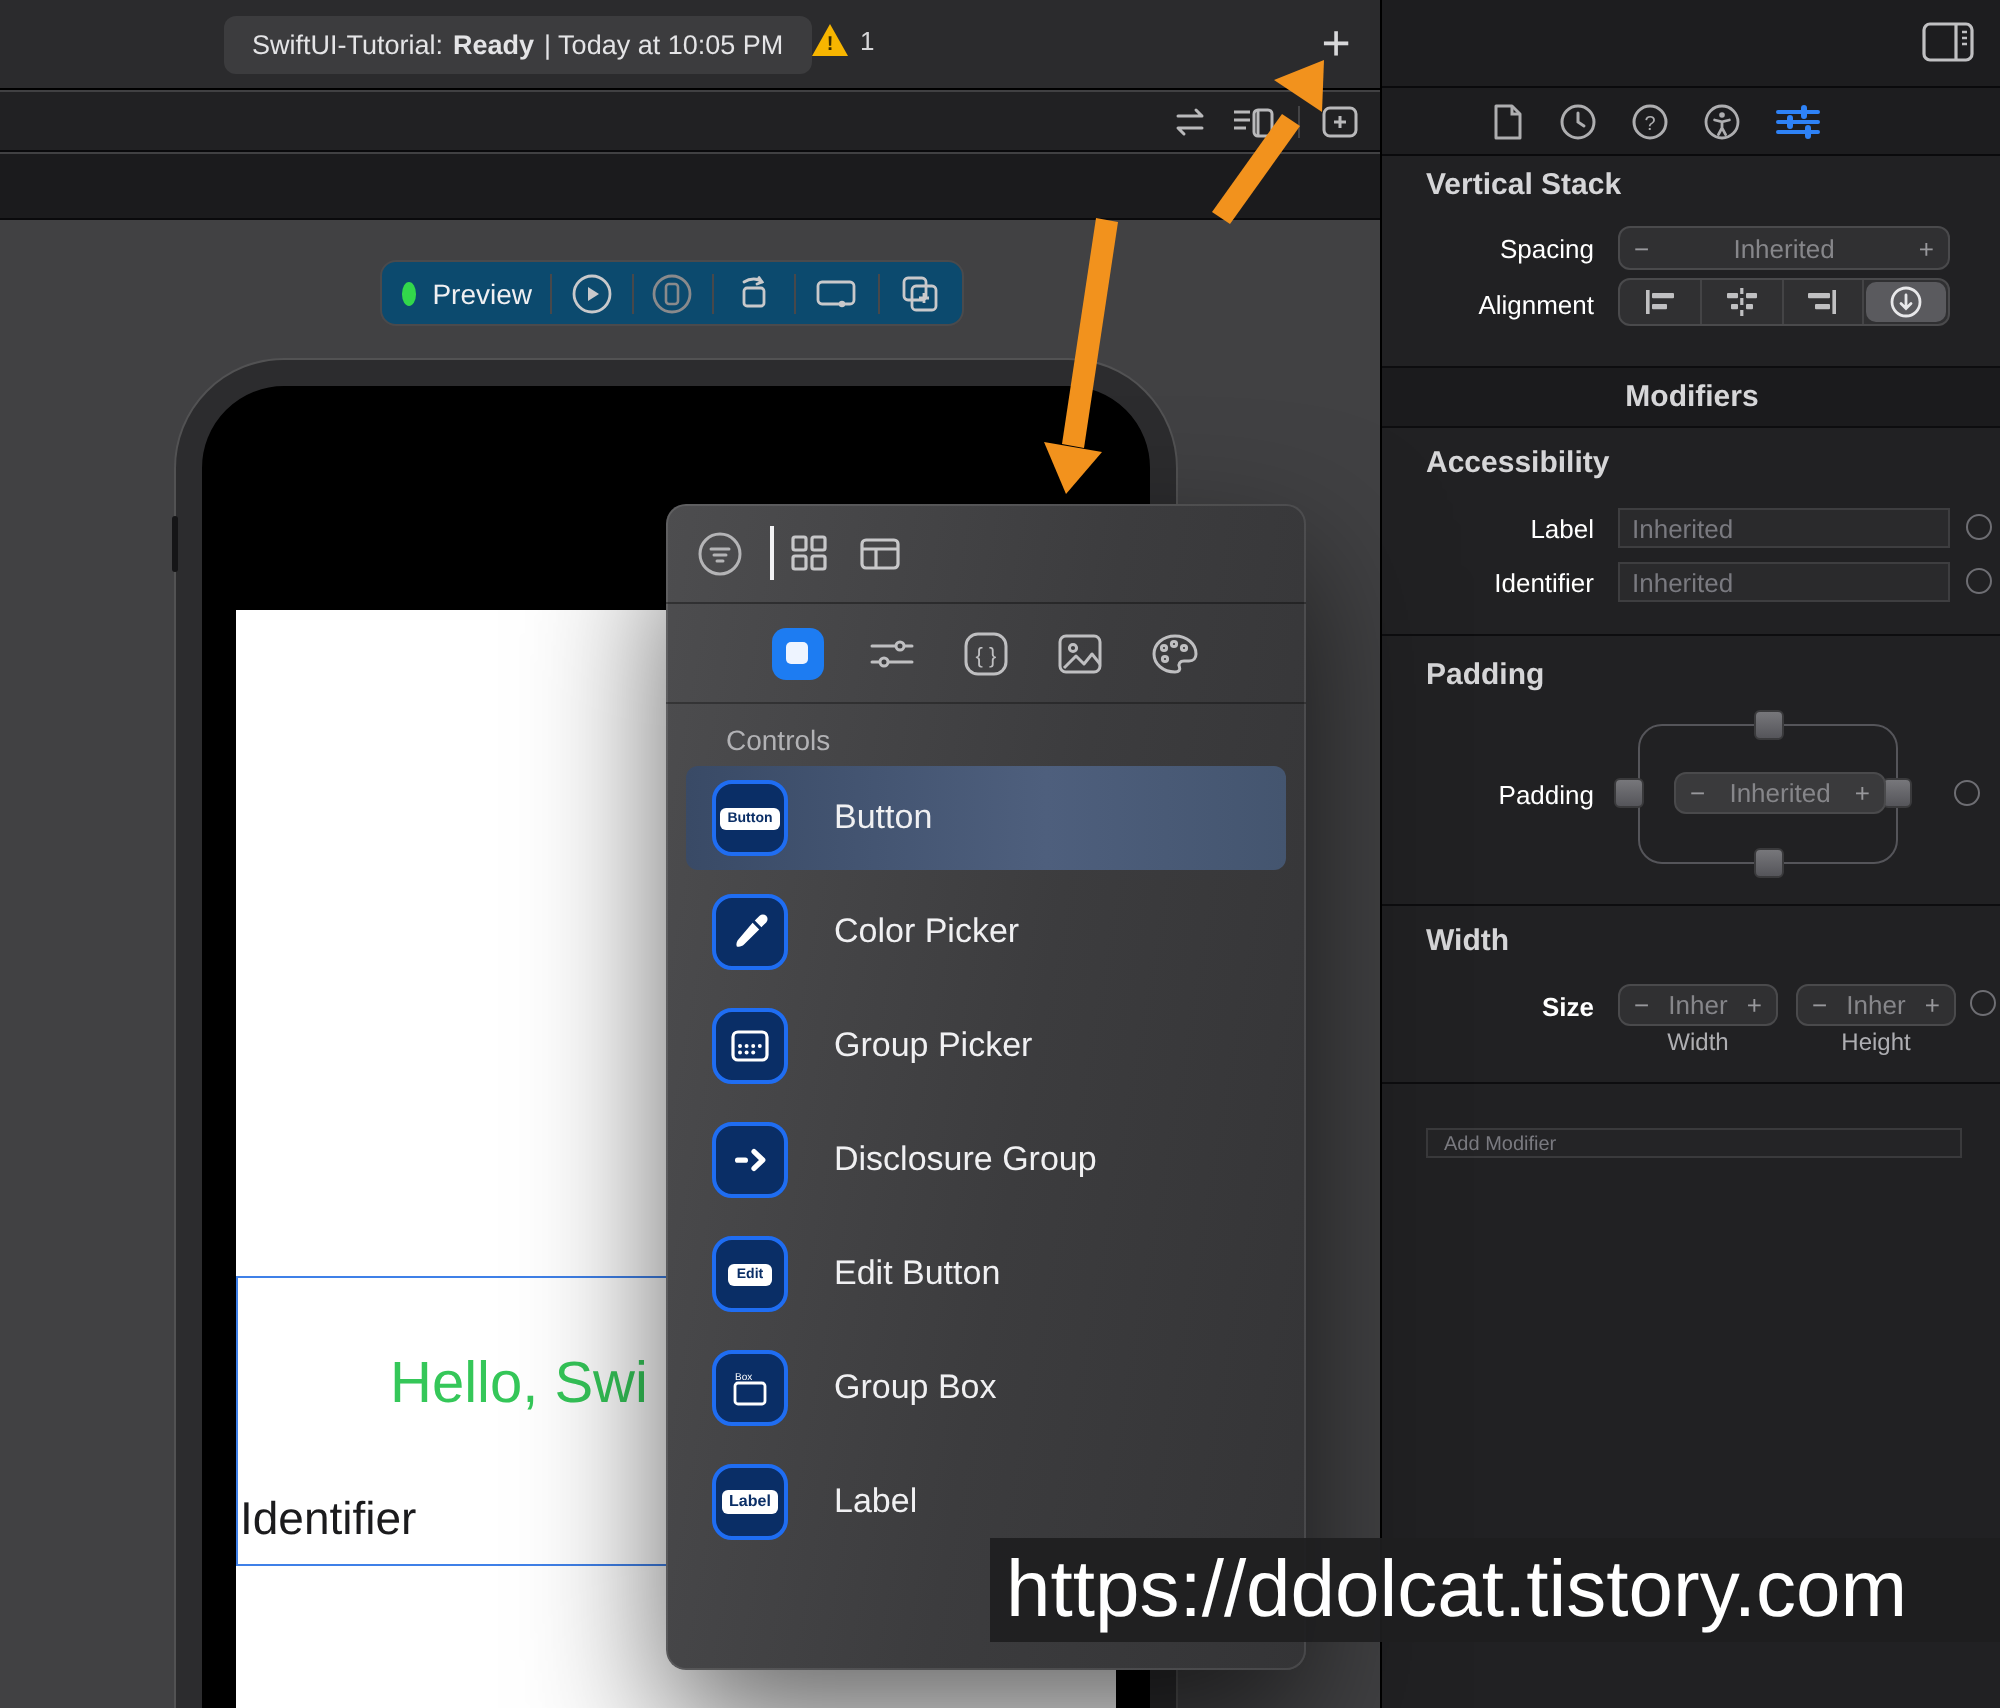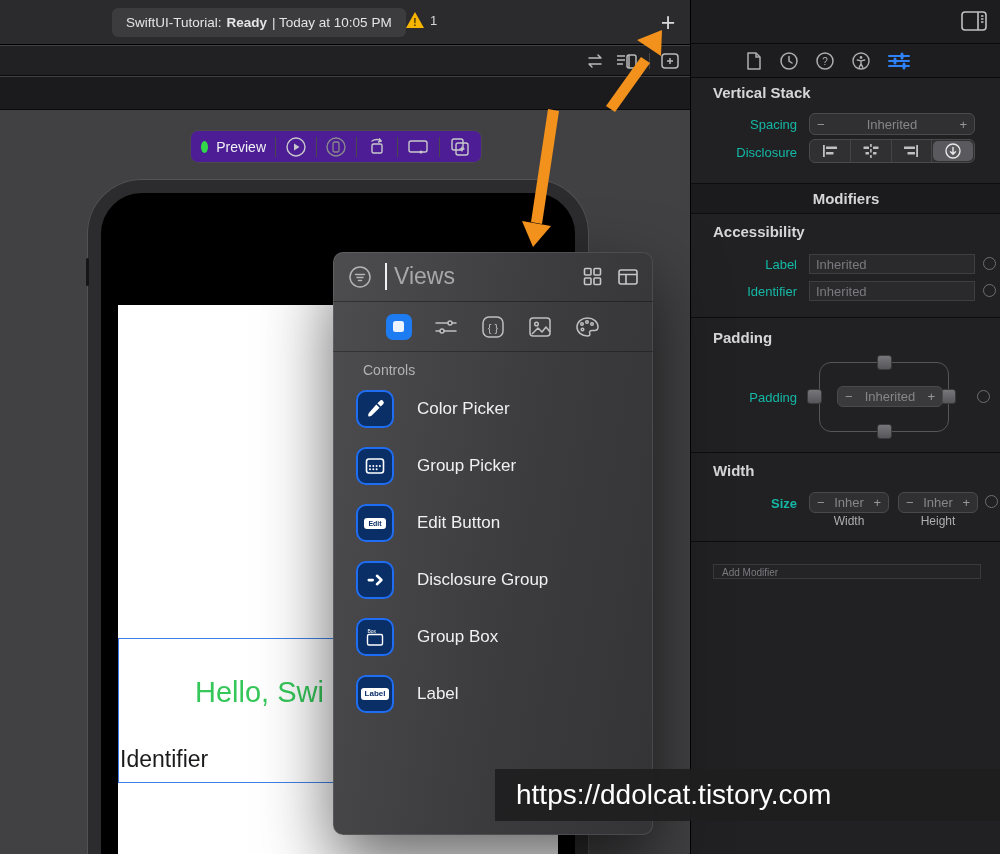--- a/index.html
+++ b/index.html
@@ -20,21 +20,21 @@
   .warn-count { color:#d6d6d8; font-size:13px; }
   .plus-btn { position:absolute; left:652px; top:6px; width:32px; height:32px; color:#d8d8da;
     font-size:25px; font-weight:300; display:flex; align-items:center; justify-content:center; cursor:default; }
   .jumpbar { position:absolute; left:0; top:46px; width:690px; height:30px; background:#212123;
     border-bottom:1px solid #0a0a0c; display:flex; align-items:center; justify-content:flex-end; gap:10px; padding-right:10px; }
   .jumpbar .vdiv { width:1px; height:16px; background:#444446; }
   .strip2 { position:absolute; left:0; top:77px; width:690px; height:33px; background:#1b1b1d; border-bottom:1px solid #0a0a0c; }
   .icon-btn { display:flex; align-items:center; justify-content:center; color:#b9b9bb; }
 
   
-  .preview-bar { position:absolute; left:190px; top:130px; width:292px; height:33px; background:#4c1d95;
+  .preview-bar { position:absolute; left:190px; top:130px; width:292px; height:33px; background:#0c4a6e;
     border:1px solid #4a4a4c; border-radius:8px; display:flex; align-items:center; padding:0 10px; }
   .preview-bar .seg-div { width:1px; height:20px; background:#48484a; margin:0 9px; }
   .green-dot { width:12px; height:12px; border-radius:50%; background:#32d74b; margin-right:8px; }
   .preview-label { color:#f0f0f2; font-size:14px; }
   .pv-icon { color:#c9c9cb; display:flex; align-items:center; justify-content:center; width:24px; }
 
   
   .phone { position:absolute; left:88px; top:180px; width:500px; height:760px; background:#000;
     border:13px solid #2c2c2e; border-radius:54px; box-shadow:0 0 0 1px rgba(255,255,255,0.09); }
   .phone-notch-btn { position:absolute; left:86px; top:258px; width:3px; height:28px; background:#151517; border-radius:2px; }
@@ -43,21 +43,21 @@
   .hello-text { position:absolute; left:195px; top:676px; font-size:29px; color:#35c759; white-space:nowrap; }
   .placeholder-text { position:absolute; left:120px; top:746px; font-size:23px; color:#1b1b1d; }
 
   
   .inspector { position:absolute; left:690px; top:0; width:310px; height:854px; background:#212123; border-left:1px solid #000; }
   .insp-topbar { position:absolute; left:0; top:0; width:310px; height:44px; background:#1d1d1f; border-bottom:1px solid #0a0a0c; }
   .insp-tabs { position:absolute; left:0; top:44px; width:310px; height:34px; background:#1d1d1f; border-bottom:1px solid #0a0a0c;
     display:flex; align-items:center; justify-content:center; gap:16px; padding-right:36px; }
   .sidebar-toggle { position:absolute; right:12px; top:9px; }
   .sec-h { position:absolute; color:#d6d6d8; font-weight:700; font-size:15px; }
-  .flabel { position:absolute; color:#14b8a6; font-size:13px; text-align:right; width:106px; left:0; }
+  .flabel { position:absolute; color:#ffffff; font-size:13px; text-align:right; width:106px; left:0; }
   .stepper { position:absolute; height:22px; background:#303032; border:1px solid #4a4a4c; border-radius:6px;
     display:flex; align-items:center; padding:0 7px; color:#98989c; font-size:13px; }
   .stepper .val { flex:1; text-align:center; color:#86868a; font-size:13px; overflow:hidden; }
   .field { position:absolute; height:20px; background:#2a2a2c; border:1px solid #3e3e40; color:#7a7a80;
     font-size:13px; padding:1px 6px; line-height:17px; }
   .radio { position:absolute; width:13px; height:13px; border:1.5px solid #6e6e73; border-radius:50%; }
   .seg-ctrl { position:absolute; height:24px; background:#303032; border:1px solid #4a4a4c; border-radius:6px; display:flex; overflow:hidden; }
   .seg { flex:1; display:flex; align-items:center; justify-content:center; border-right:1px solid #444446; color:#c0c0c2; }
   .seg:last-child { border-right:none; }
   .seg.sel { background:#5a5a5e; border-radius:5px; margin:1px; }
@@ -87,21 +87,21 @@
   .lib-rows { position:absolute; left:10px; top:131px; width:300px; }
   .lib-row { height:52px; margin-bottom:5px; display:flex; align-items:center; padding-left:13px; border-radius:6px; }
   .lib-row.sel { background:linear-gradient(90deg,#394a66 0%,#4e5f7d 60%,#44556f 100%); }
   .tile { width:38px; height:38px; border-radius:10px; background:#0a2e66; border:2px solid #1f6df2;
     display:flex; align-items:center; justify-content:center; flex:none; }
   .tile-pill { background:#fff; color:#0a2e66; border-radius:3px; font-size:7px; font-weight:700; padding:2px 4px; line-height:1; }
   .lib-label { color:#f0f0f2; font-size:17px; margin-left:23px; white-space:nowrap; }
 
   
   .watermark { position:absolute; left:495px; top:769px; width:505px; height:52px; background:rgba(30,30,32,0.92);
-    display:flex; align-items:center; color:#fff; font-size:28px; padding-left:21px; white-space:nowrap; z-index:60; }
+    display:flex; align-items:center; color:#fff; font-size:40px; padding-left:8px; white-space:nowrap; z-index:60; }
   .arrows { position:absolute; left:0; top:0; width:1000px; height:854px; pointer-events:none; z-index:70; }
   svg { display:block; }
 </style>
 </head>
 <body>
 
 <div class="window">
 
   <div class="editor">
 
@@ -256,21 +256,21 @@
 
     <div class="sec-h" style="left:22px; top:84px;">Vertical Stack</div>
 
     <div class="flabel" style="top:117px;">Spacing</div>
     <div class="stepper" style="left:118px; top:113px; width:166px;">
       <span>−</span>
       <span class="val">Inherited</span>
       <span>+</span>
     </div>
 
-    <div class="flabel" style="top:145px;">Disclosure</div>
+    <div class="flabel" style="top:145px;">Alignment</div>
     <div class="seg-ctrl" style="left:118px; top:139px; width:166px;">
       <span class="seg">
         <svg width="20" height="16" viewBox="0 0 20 16">
             <g fill="#c0c0c2">
               <rect x="3" y="2" width="1.8" height="12"></rect>
               <rect x="6" y="3.5" width="11" height="2.6" rx="0.5"></rect>
               <rect x="6" y="9" width="7.5" height="2.6" rx="0.5"></rect>
             </g>
           </svg>
       </span>
@@ -356,21 +356,20 @@
     <div class="lib-header">
       <span class="icon-btn">
         <svg width="26" height="26" viewBox="0 0 26 26">
             <g stroke="#b4b4b6" stroke-width="1.5" fill="none" stroke-linecap="round">
               <circle cx="13" cy="13" r="10"></circle>
               <path d="M8.5 10.5h9M10 13.5h6M11.5 16.5h3"></path>
             </g>
           </svg>
       </span>
       <span class="caret"></span>
-      <span class="lib-search-ph">Views</span>
       <span class="icon-btn" style="margin-right:14px;">
         <svg width="21" height="21" viewBox="0 0 21 21">
             <g stroke="#c7c7c9" stroke-width="1.6" fill="none">
               <rect x="2.5" y="2.5" width="6.5" height="6.5" rx="1"></rect>
               <rect x="12" y="2.5" width="6.5" height="6.5" rx="1"></rect>
               <rect x="2.5" y="12" width="6.5" height="6.5" rx="1"></rect>
               <rect x="12" y="12" width="6.5" height="6.5" rx="1"></rect>
             </g>
           </svg>
       </span>
@@ -420,20 +419,26 @@
               <circle cx="13" cy="7" r="1.3"></circle>
               <circle cx="18" cy="9" r="1.3"></circle>
               <circle cx="8.5" cy="14.5" r="1.3"></circle>
             </g>
           </svg>
       </span>
     </div>
 
     <div class="lib-section">Controls</div>
     <div class="lib-rows">
+        <div class="lib-row sel">
+    <span class="tile">
+            <span class="tile-pill">Button</span>
+          </span>
+    <span class="lib-label">Button</span>
+  </div>
         <div class="lib-row">
     <span class="tile">
             <svg width="24" height="24" viewBox="0 0 24 24">
               <path d="M16.8 3.9a2.3 2.3 0 0 1 3.3 3.3l-2.4 2.4-3.3-3.3z" fill="#fff"></path>
               <path d="M13.3 7.4l3.3 3.3-7.6 7.6c-.9.9-2.6 1.4-3.6.9-.5-1 0-2.7.9-3.6z" fill="#fff"></path>
             </svg>
           </span>
     <span class="lib-label">Color Picker</span>
   </div>
         <div class="lib-row">
@@ -448,32 +453,32 @@
                 <circle cx="7" cy="15.3" r="1"></circle>
                 <circle cx="10.3" cy="15.3" r="1"></circle>
                 <circle cx="13.6" cy="15.3" r="1"></circle>
               </g>
             </svg>
           </span>
     <span class="lib-label">Group Picker</span>
   </div>
         <div class="lib-row">
     <span class="tile">
-            <span class="tile-pill">Edit</span>
-          </span>
-    <span class="lib-label">Edit Button</span>
-  </div>
-        <div class="lib-row">
-    <span class="tile">
             <svg width="24" height="24" viewBox="0 0 24 24">
               <rect x="4.5" y="10.8" width="6.5" height="2.6" rx="1.3" fill="#fff"></rect>
               <path d="M14 7.8l4.4 4.2-4.4 4.2" stroke="#fff" stroke-width="2.6" fill="none" stroke-linecap="round" stroke-linejoin="round"></path>
             </svg>
           </span>
     <span class="lib-label">Disclosure Group</span>
+  </div>
+        <div class="lib-row">
+    <span class="tile">
+            <span class="tile-pill">Edit</span>
+          </span>
+    <span class="lib-label">Edit Button</span>
   </div>
         <div class="lib-row">
     <span class="tile">
             <svg width="24" height="24" viewBox="0 0 24 24">
               <text x="4.5" y="8" font-size="5" fill="#fff" font-family="Liberation Sans">Box</text>
               <rect x="4.5" y="9.5" width="15" height="10.5" rx="1.5" stroke="#fff" stroke-width="1.4" fill="none"></rect>
             </svg>
           </span>
     <span class="lib-label">Group Box</span>
   </div>

